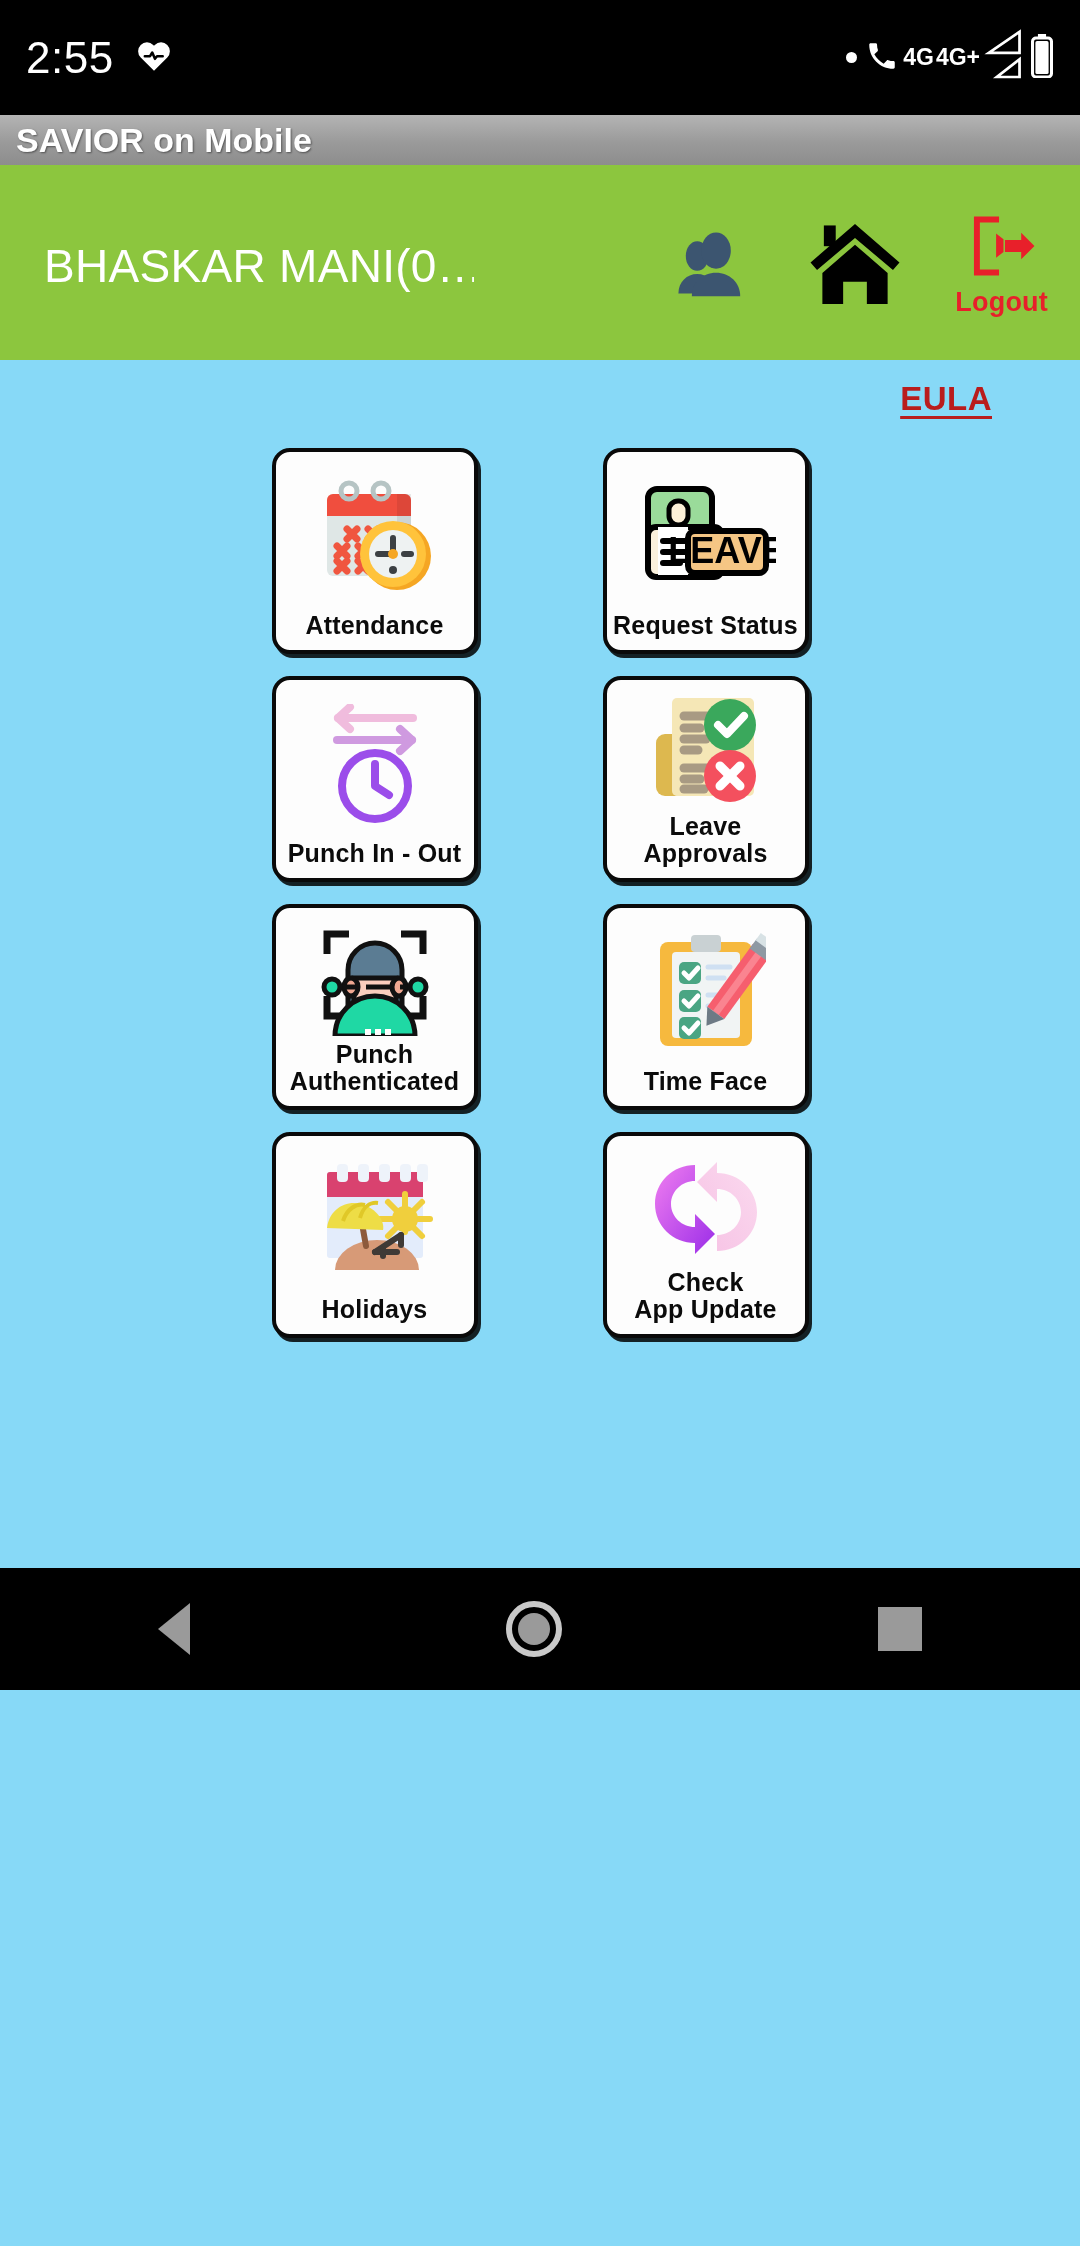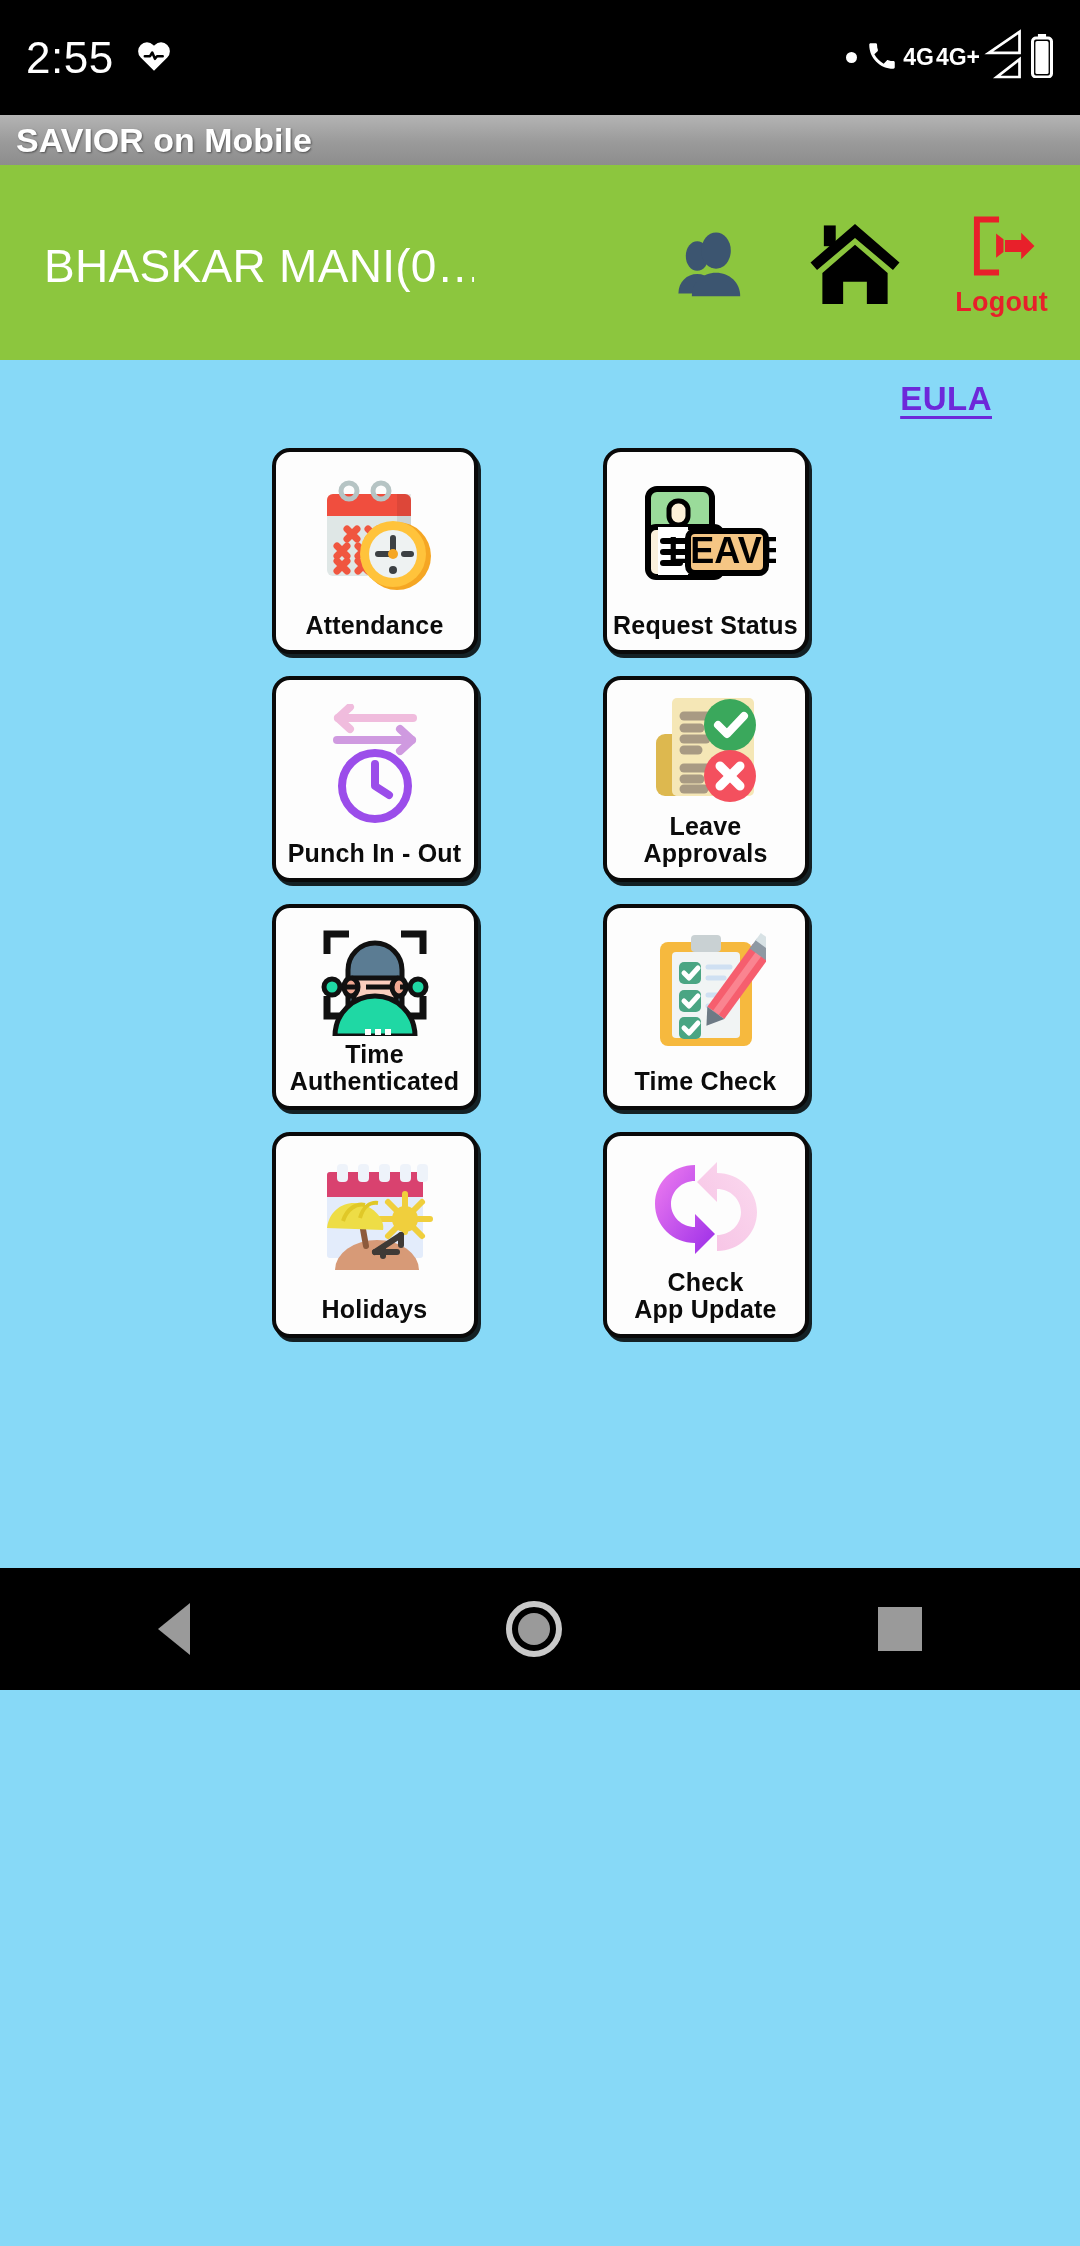--- a/index.html
+++ b/index.html
@@ -47,21 +47,21 @@
     white-space:nowrap; overflow:hidden; max-width:430px;
   }
   .hdr-actions { margin-left:auto; display:flex; align-items:center; gap:52px; padding-right:6px; }
   .hdr-btn { display:flex; flex-direction:column; align-items:center; justify-content:center; }
   .logout-label { color:#e8202a; font-size:27px; font-weight:700; margin-top:6px; letter-spacing:.2px; }
 
   
   .content { flex:1 1 auto; background:#87d9f7; position:relative; overflow:hidden; }
   .eula-row { display:flex; justify-content:flex-end; padding:20px 88px 0 0; }
   .eula-link {
-    color:#6d28d9; font-size:33px; font-weight:700;
+    color:#b91c1c; font-size:33px; font-weight:700;
     text-decoration:underline; text-underline-offset:6px;
     letter-spacing:.5px;
   }
 
   .grid {
     display:grid;
     grid-template-columns:206px 206px;
     justify-content:center;
     column-gap:125px;
     row-gap:22px;
@@ -306,21 +306,21 @@
             <g fill="#fff">
                 <rect x="52" y="105" width="6" height="6"></rect>
                 <rect x="62" y="105" width="6" height="6"></rect>
                 <rect x="72" y="105" width="6" height="6"></rect>
               </g>
             <path d="M19 63h86" stroke="#111" stroke-width="5" stroke-dasharray="26 8"></path>
             <circle cx="19" cy="63" r="8" fill="#1fd8a4" stroke="#111" stroke-width="5"></circle>
             <circle cx="105" cy="63" r="8" fill="#1fd8a4" stroke="#111" stroke-width="5"></circle>
           </svg>
         </div>
-        <div class="tile-label">Time
+        <div class="tile-label">Punch
 Authenticated</div>
       </div>
 
       <div class="tile">
         <div class="tile-icon">
           <svg width="120" height="122" viewBox="0 0 120 122" aria-hidden="true">
             <rect x="14" y="10" width="92" height="104" rx="8" fill="#f6b93e"></rect>
             <rect x="26" y="20" width="68" height="86" rx="4" fill="#f1f4f4"></rect>
             <rect x="45" y="3" width="30" height="17" rx="4" fill="#c9d1d3"></rect>
             <g fill="#4aa583">
@@ -341,21 +341,21 @@
             </g>
             <g transform="rotate(36 80 66)">
               <rect x="70" y="6" width="21" height="78" fill="#f65e6e"></rect>
               <rect x="77" y="6" width="7" height="78" fill="#fa8490"></rect>
               <rect x="70" y="0" width="21" height="12" fill="#8e99a3"></rect>
               <rect x="70" y="-7" width="21" height="9" fill="#d8e2e5"></rect>
               <path d="M70 84h21l-10.5 16Z" fill="#6d7a85"></path>
             </g>
           </svg>
         </div>
-        <div class="tile-label">Time  Check</div>
+        <div class="tile-label">Time  Face</div>
       </div>
 
       <div class="tile">
         <div class="tile-icon">
           <svg width="124" height="118" viewBox="0 0 124 118" aria-hidden="true">
             <rect x="14" y="10" width="96" height="86" rx="3" fill="#e3ecfb"></rect>
             <path d="M14 13a3 3 0 0 1 3-3h90a3 3 0 0 1 3 3v22H14Z" fill="#d9426f"></path>
             <g fill="#eef3fa">
               <rect x="24" y="2" width="11" height="18" rx="4"></rect>
               <rect x="45" y="2" width="11" height="18" rx="4"></rect>

